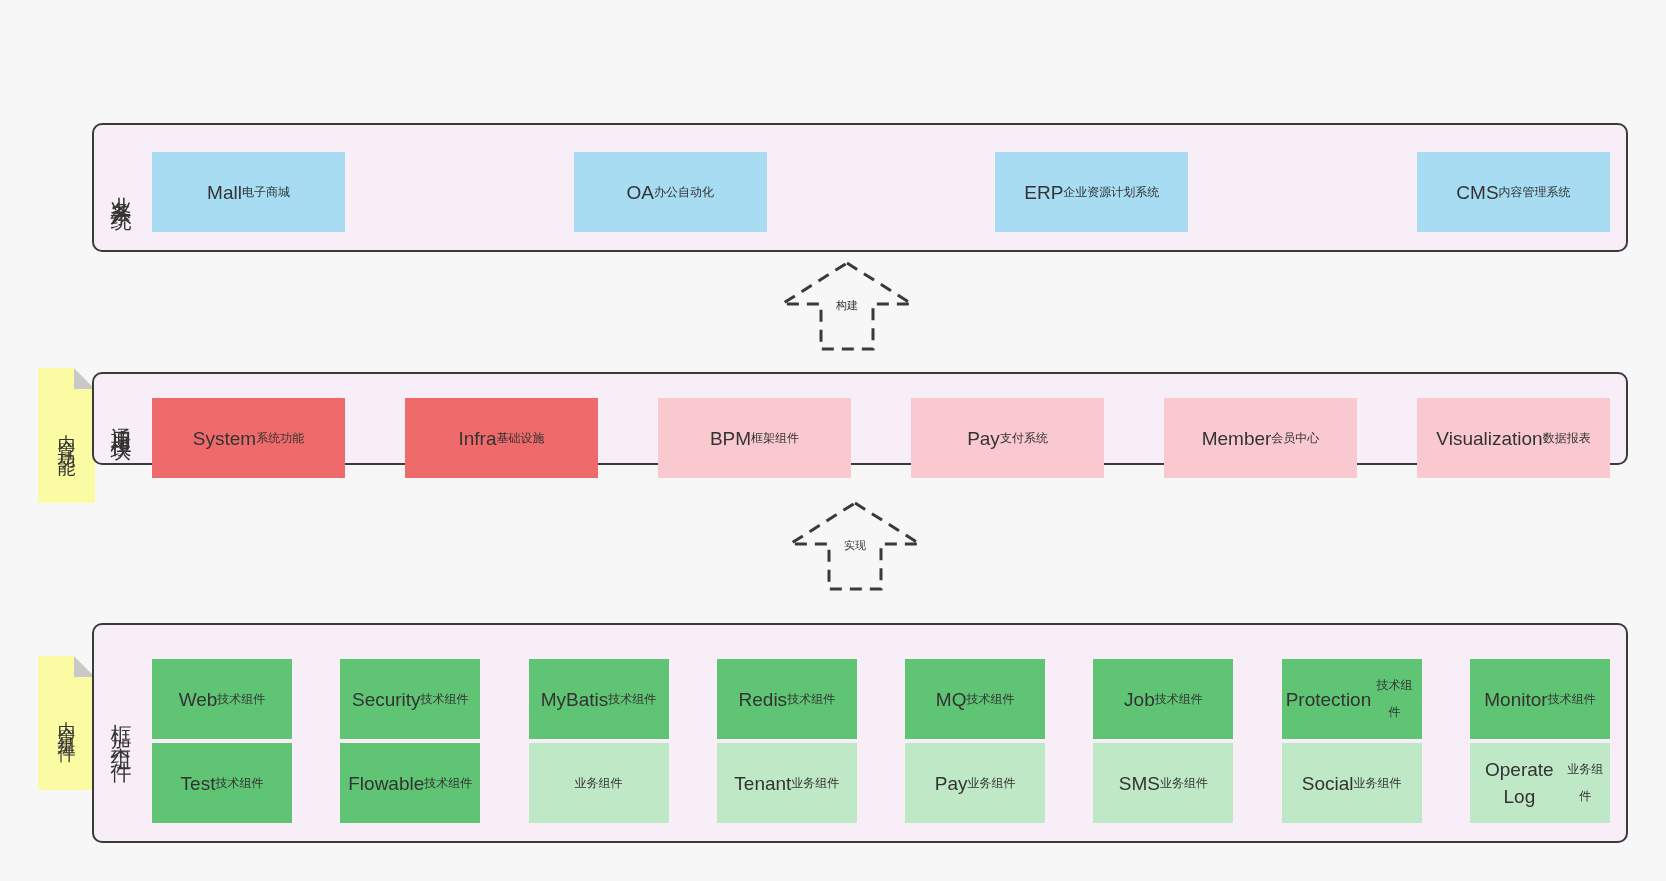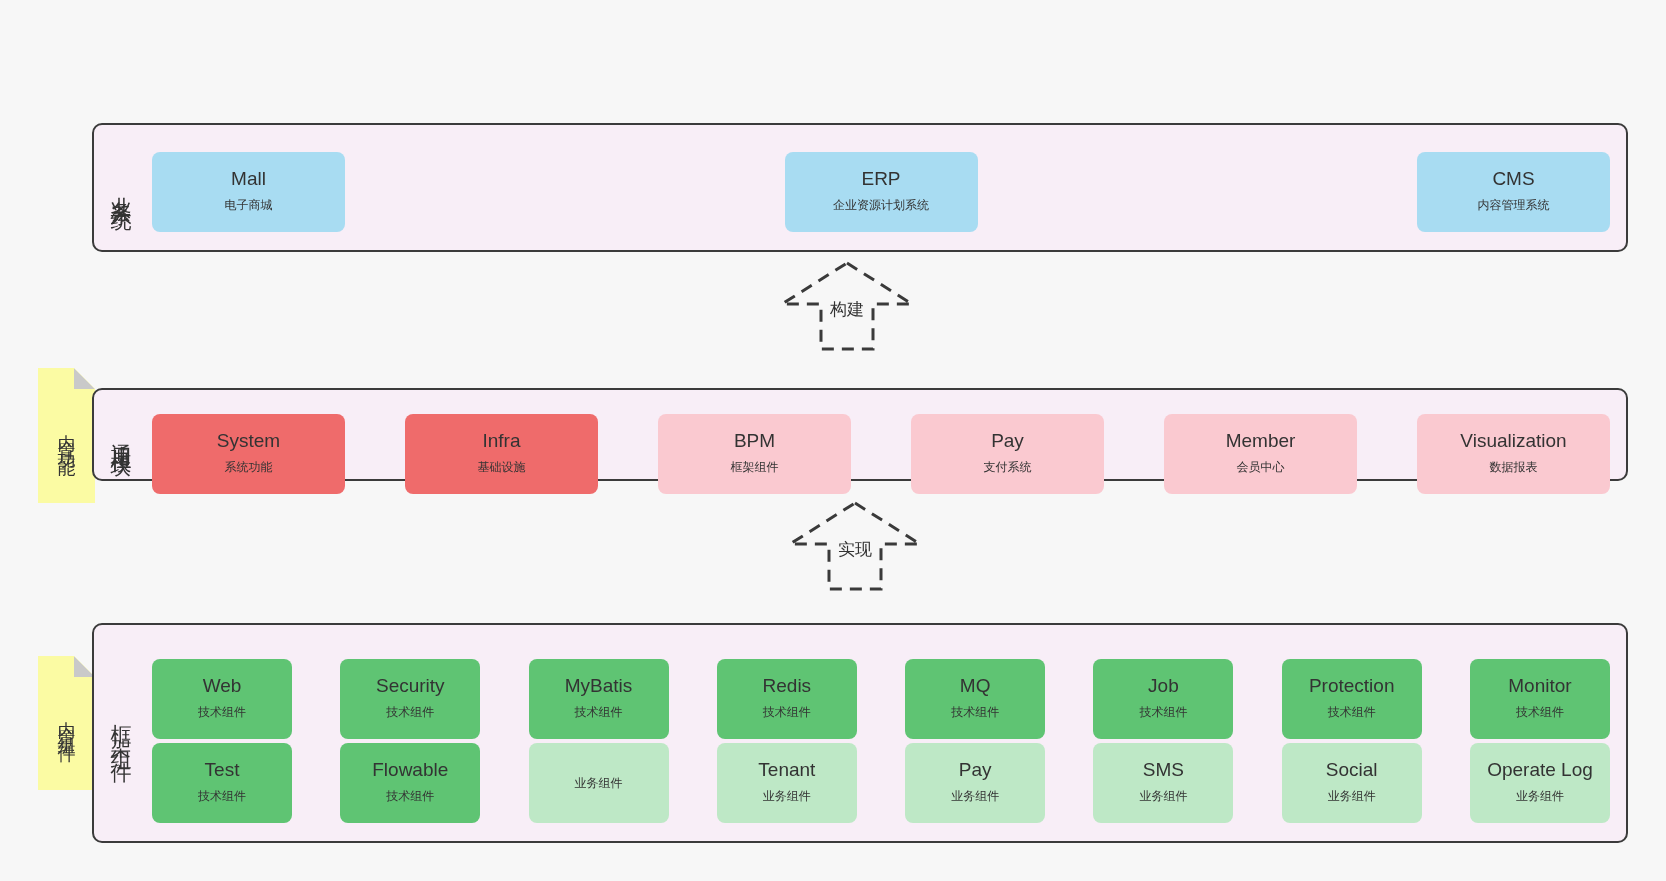--- a/index.html
+++ b/index.html
@@ -12,40 +12,40 @@
   .canvas{position:absolute;inset:0}
 
   
   .section{
     position:absolute;left:92px;width:1536px;box-sizing:border-box;
     background:var(--section_bg,#f8eef7);
     border:2px solid var(--section_border,#3b3b3b);
     border-radius:10px;z-index:2;
   }
   #sec-business{top:123px;height:129px}
-  #sec-modules{top:388px;height:93px}
+  #sec-modules{top:372px;height:93px}
   #sec-framework{top:623px;height:220px}
 
   .vlabel{
     position:absolute;left:10px;top:0;height:100%;width:34px;
     display:flex;align-items:center;justify-content:center;
     writing-mode:vertical-rl;text-orientation:upright;
     font-size:21px;letter-spacing:4px;color:var(--text,#333);
   }
   #sec-framework .vlabel{letter-spacing:13px}
 
   .boxes{position:absolute;left:58px;width:1458px;display:flex;justify-content:space-between}
   #sec-business .boxes{top:27px}
   #sec-modules  .boxes{top:24px}
   #sec-framework .boxes.row1{top:34px}
   #sec-framework .boxes.row2{top:118px}
 
   .box{
-    height:80px;border-radius:8px;box-sizing:border-box;
-    display:flex;flex-direction:column;align-items:center;justify-content:center;
+    height:80px;border-radius:0;box-sizing:border-box;
+    display:flex;flex-direction:row;align-items:center;justify-content:center;
     text-align:center;padding:2px 4px;
   }
   .w193{width:193px}
   .w140{width:140px}
   .box .t{font-size:19px;line-height:27px}
   .box .s{font-size:12px;line-height:27px}
   .v-blue{background:var(--blue,#a8dcf2)}
   .v-red{background:var(--red,#ef6b6b)}
   .v-pink{background:var(--pink,#fac9d0)}
   .v-green{background:var(--green,#5fc473)}
@@ -71,21 +71,21 @@
   }
 
   
   .arrow{position:absolute;width:150px;height:92px;z-index:0}
   #arrow-build{left:772px;top:260px}
   #arrow-implement{left:780px;top:500px}
   .arrow svg{position:absolute;inset:0}
   .arrow .lbl{
     position:absolute;left:50%;top:36px;transform:translateX(-50%);
     background:var(--page_bg,#f7f7f7);padding:2px 4px;
-    font-size:17px;white-space:nowrap;color:var(--text,#333);
+    font-size:11px;white-space:nowrap;color:var(--text,#333);
   }
 </style>
 </head>
 <body>
 
 <div class="canvas">
 
   <div class="sticky" id="sticky-modules">
     <span class="fold"></span>
     <span class="vtext">内置功能</span>
@@ -107,20 +107,24 @@
     </svg>
     <span class="lbl">实现</span>
   </div>
 
   <div class="section" id="sec-business">
     <div class="vlabel">业务系统</div>
     <div class="boxes">
       <div class="box w193 v-blue">
           <div class="t">Mall</div>
           <div class="s">电子商城</div>
+        </div>
+      <div class="box w193 v-blue">
+          <div class="t">OA</div>
+          <div class="s">办公自动化</div>
         </div>
       <div class="box w193 v-blue">
           <div class="t">ERP</div>
           <div class="s">企业资源计划系统</div>
         </div>
       <div class="box w193 v-blue">
           <div class="t">CMS</div>
           <div class="s">内容管理系统</div>
         </div>
     </div>

